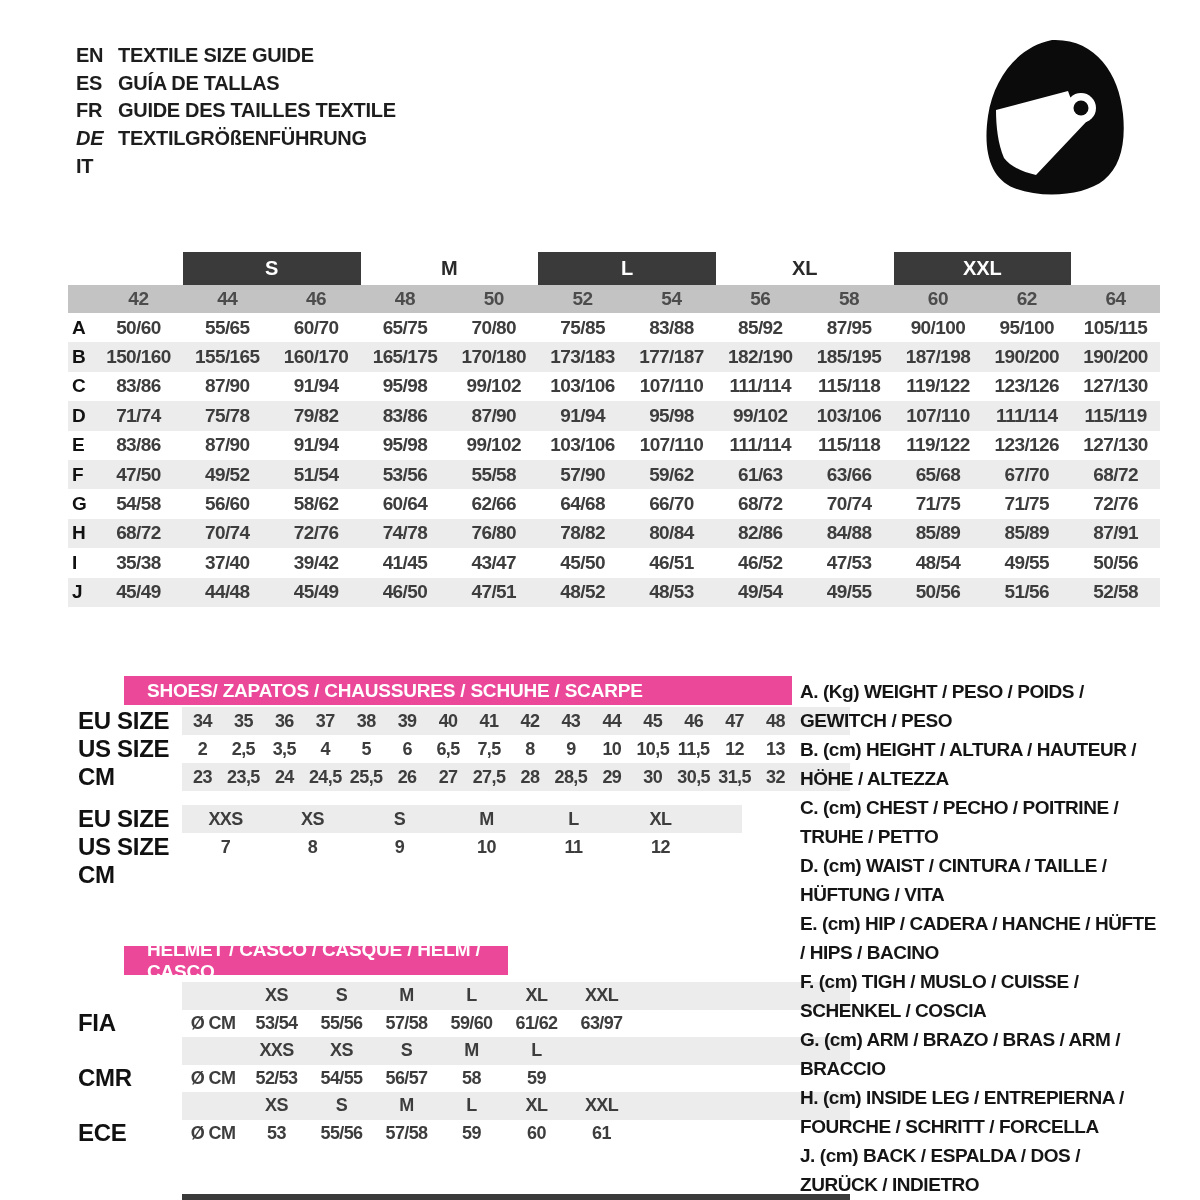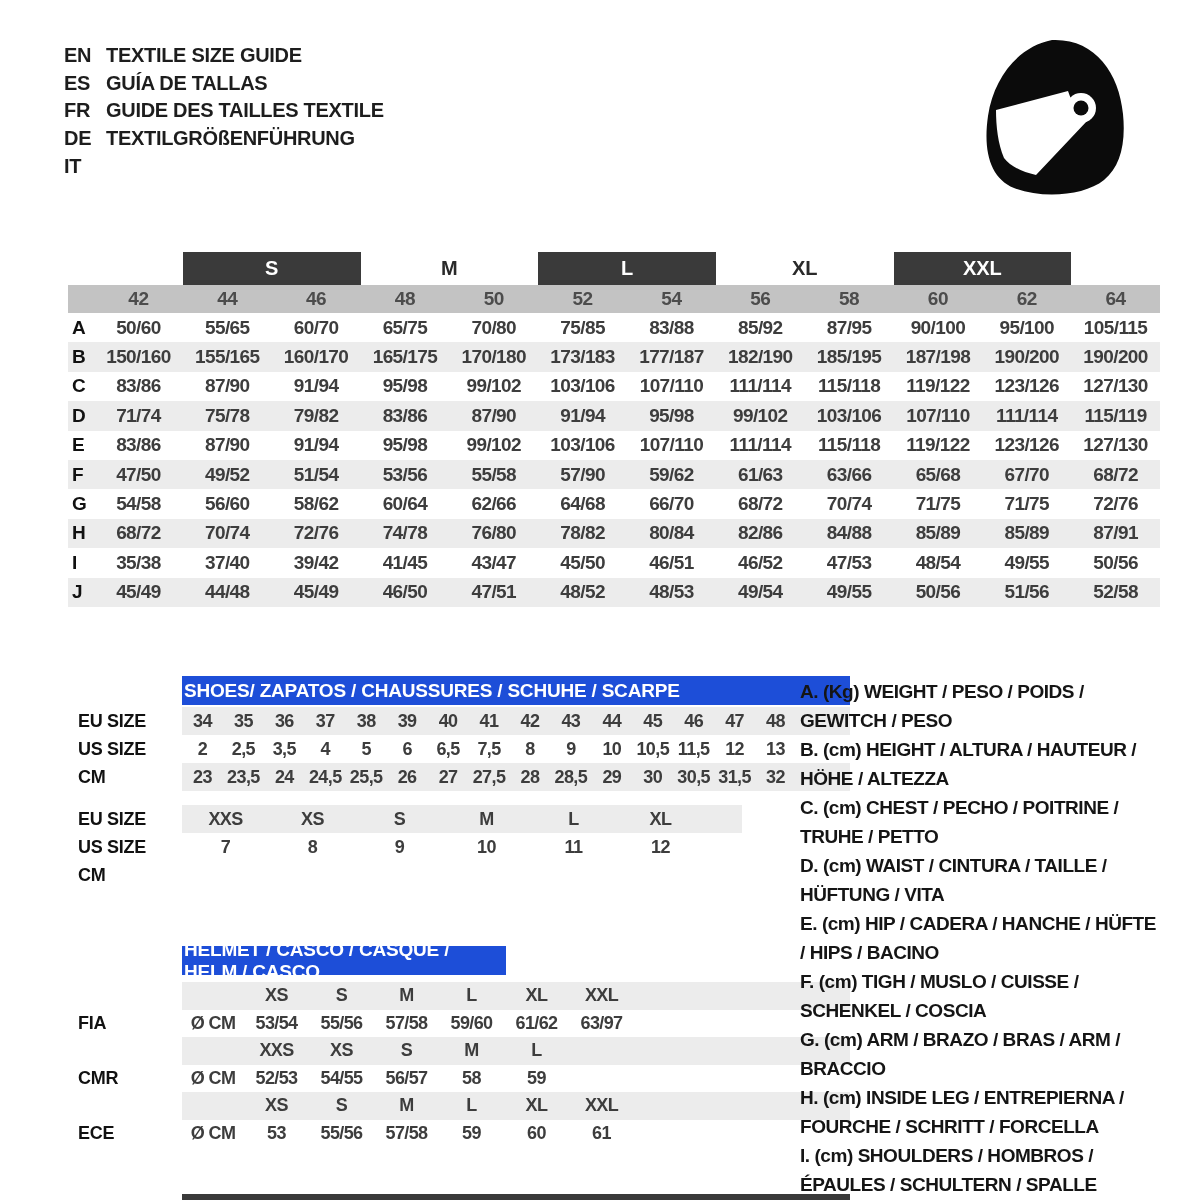--- a/index.html
+++ b/index.html
@@ -1,20 +1,20 @@
 <!DOCTYPE html>
 <html><head>
 <meta charset="utf-8">
 <style>
   html,body{margin:0;padding:0;background:#fff;}
   #canvas{position:relative;width:1200px;height:1200px;background:#ffffff;overflow:hidden;
           font-family:"Liberation Sans",sans-serif;font-weight:bold;}
 
   
-  .lang-block{position:absolute;left:64px;top:42px;}
+  .lang-block{position:absolute;left:76px;top:42px;}
   .lang-row{display:flex;height:27.6px;align-items:center;font-size:20px;color:#1d1d1d;letter-spacing:-0.3px;}
   .lang-code{width:42px;flex:0 0 42px;}
   .lang-title{white-space:nowrap;}
 
   
   .helmet-logo{position:absolute;left:980px;top:36px;width:150px;height:160px;}
 
   
   .main-table{position:absolute;left:68px;top:252px;width:1092px;}
   .grid13{display:grid;grid-template-columns:26px repeat(12,1fr);}
@@ -26,31 +26,31 @@
   .mt-row{height:29.4px;align-items:center;}
   .mt-row.stripe{background:#ececec;}
   .mt-letter{font-size:19px;color:#111;padding-left:4px;}
   .mt-cell{text-align:center;font-size:19px;color:#3d3d3d;letter-spacing:-0.6px;}
 
   
   .section{position:absolute;left:68px;}
   #shoes{top:676px;}
   #gloves{top:803px;}
   #helmet-section{top:946px;}
-  .section-bar{margin-left:114px;background:#1d4ed8;color:#fff;font-size:19px;height:29px;
-               display:flex;align-items:center;padding-left:2px;letter-spacing:-0.2px;box-sizing:border-box;}
+  .section-bar{margin-left:56px;background:#ec4899;color:#fff;font-size:19px;height:29px;
+               display:flex;align-items:center;padding-left:23px;letter-spacing:-0.2px;box-sizing:border-box;}
   #shoes .section-bar{width:668px;}
   #gloves .section-bar{width:545px;}
-  #helmet-section .section-bar{width:324px;}
+  #helmet-section .section-bar{width:384px;}
   .rows-host{margin-top:2px;}
   #helmet-section .rows-host{margin-top:7px;}
   .sub-row{display:flex;height:28px;}
   #helmet-section .sub-row{height:27.5px;}
   .sub-label{width:114px;flex:0 0 114px;display:flex;align-items:center;padding-left:10px;
-             font-size:18px;color:#111;box-sizing:border-box;letter-spacing:-0.3px;}
+             font-size:24px;color:#111;box-sizing:border-box;letter-spacing:-0.3px;}
   .sub-content{position:relative;display:flex;align-items:center;}
   .sub-content.stripe{background:#ececec;}
   .shoes-content{width:668px;}
   .gloves-content{width:560px;}
   .helmet-content{width:668px;}
   .sub-grid{display:grid;height:100%;align-items:center;}
   .shoes-grid{grid-template-columns:repeat(15,1fr);width:614px;}
   .gloves-grid{grid-template-columns:repeat(6,1fr);width:522px;}
   .helmet-grid{grid-template-columns:62px repeat(6,65px);width:452px;}
   .sub-cell{text-align:center;font-size:18px;color:#3d3d3d;letter-spacing:-0.6px;white-space:nowrap;}
@@ -76,21 +76,21 @@
       </div>
       <div class="lang-row">
         <div class="lang-code" style="display: inline-block;">ES</div>
         <div class="lang-title" style="display: inline-block;">GUÍA DE TALLAS</div>
       </div>
       <div class="lang-row">
         <div class="lang-code" style="display: inline-block;">FR</div>
         <div class="lang-title" style="display: inline-block;">GUIDE DES TAILLES TEXTILE</div>
       </div>
       <div class="lang-row">
-        <div class="lang-code" style="display: inline-block;">DE</div>
+        <div class="lang-code" style="display: inline-block; font-style: italic;">DE</div>
         <div class="lang-title" style="display: inline-block;">TEXTILGRÖßENFÜHRUNG</div>
       </div>
       <div class="lang-row">
         <div class="lang-code" style="display: inline-block;">IT</div>
       </div>
     </div>
 
   <svg class="helmet-logo" viewBox="0 0 150 160" xmlns="http://www.w3.org/2000/svg">
     <path fill="#0b0b0b" d="M72,4 C40,10 14,40 8,80 C3,115 10,142 34,152 C62,163 104,160 124,144 C140,131 146,108 143,78 C139,36 114,2 72,4 Z"></path>
     <path fill="#ffffff" d="M16,74 L88,55 C92,67 97,76 107,85 L56,139 C42,136 30,130 24,122 C18,108 16,90 16,74 Z"></path>
@@ -471,18 +471,17 @@
 
   <div class="legend">
       <div class="legend-line">A. (Kg) WEIGHT / PESO / POIDS / GEWITCH / PESO</div>
       <div class="legend-line">B. (cm) HEIGHT / ALTURA / HAUTEUR / HÖHE / ALTEZZA</div>
       <div class="legend-line">C. (cm) CHEST / PECHO / POITRINE / TRUHE / PETTO</div>
       <div class="legend-line">D. (cm) WAIST / CINTURA / TAILLE / HÜFTUNG / VITA</div>
       <div class="legend-line">E. (cm) HIP / CADERA / HANCHE / HÜFTE / HIPS /  BACINO</div>
       <div class="legend-line">F. (cm) TIGH / MUSLO / CUISSE / SCHENKEL / COSCIA</div>
       <div class="legend-line">G. (cm) ARM  / BRAZO / BRAS / ARM / BRACCIO</div>
       <div class="legend-line">H. (cm) INSIDE LEG / ENTREPIERNA / FOURCHE / SCHRITT / FORCELLA</div>
-      <div class="legend-line">I.  (cm) SHOULDERS / HOMBROS / ÉPAULES / SCHULTERN / SPALLE</div>
       <div class="legend-line">J. (cm) BACK / ESPALDA / DOS / ZURÜCK / INDIETRO</div>
     </div>
 
   <div class="bottom-bar"></div>
 </div>
 
 </body></html>

